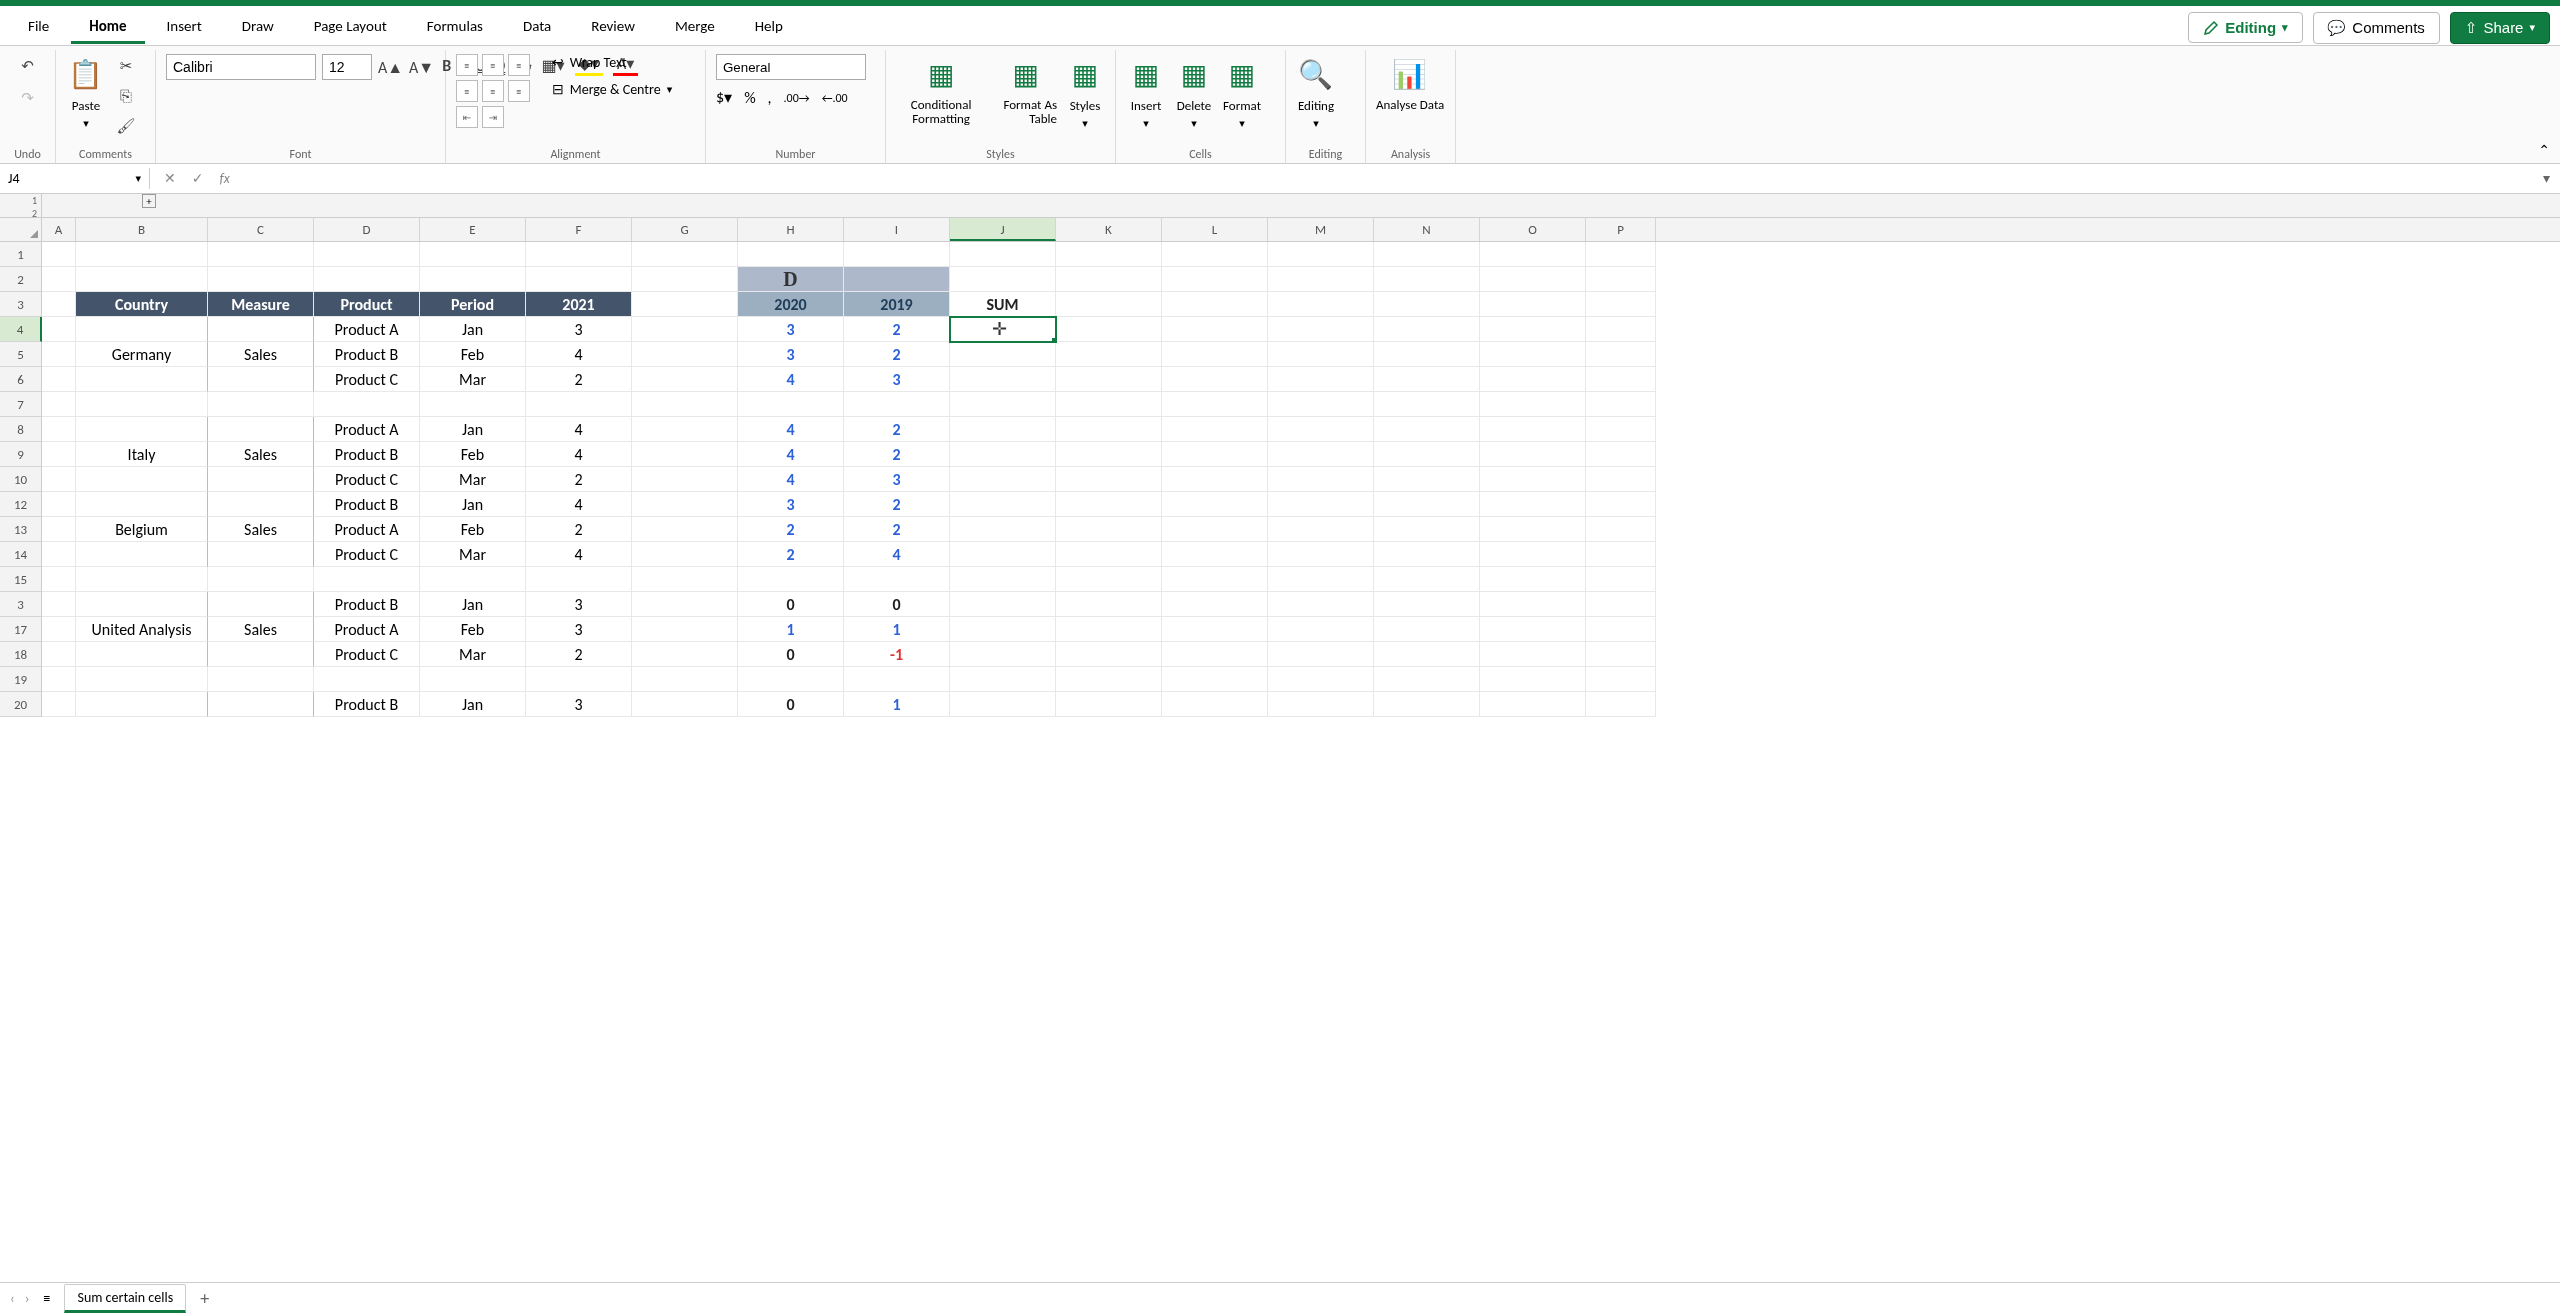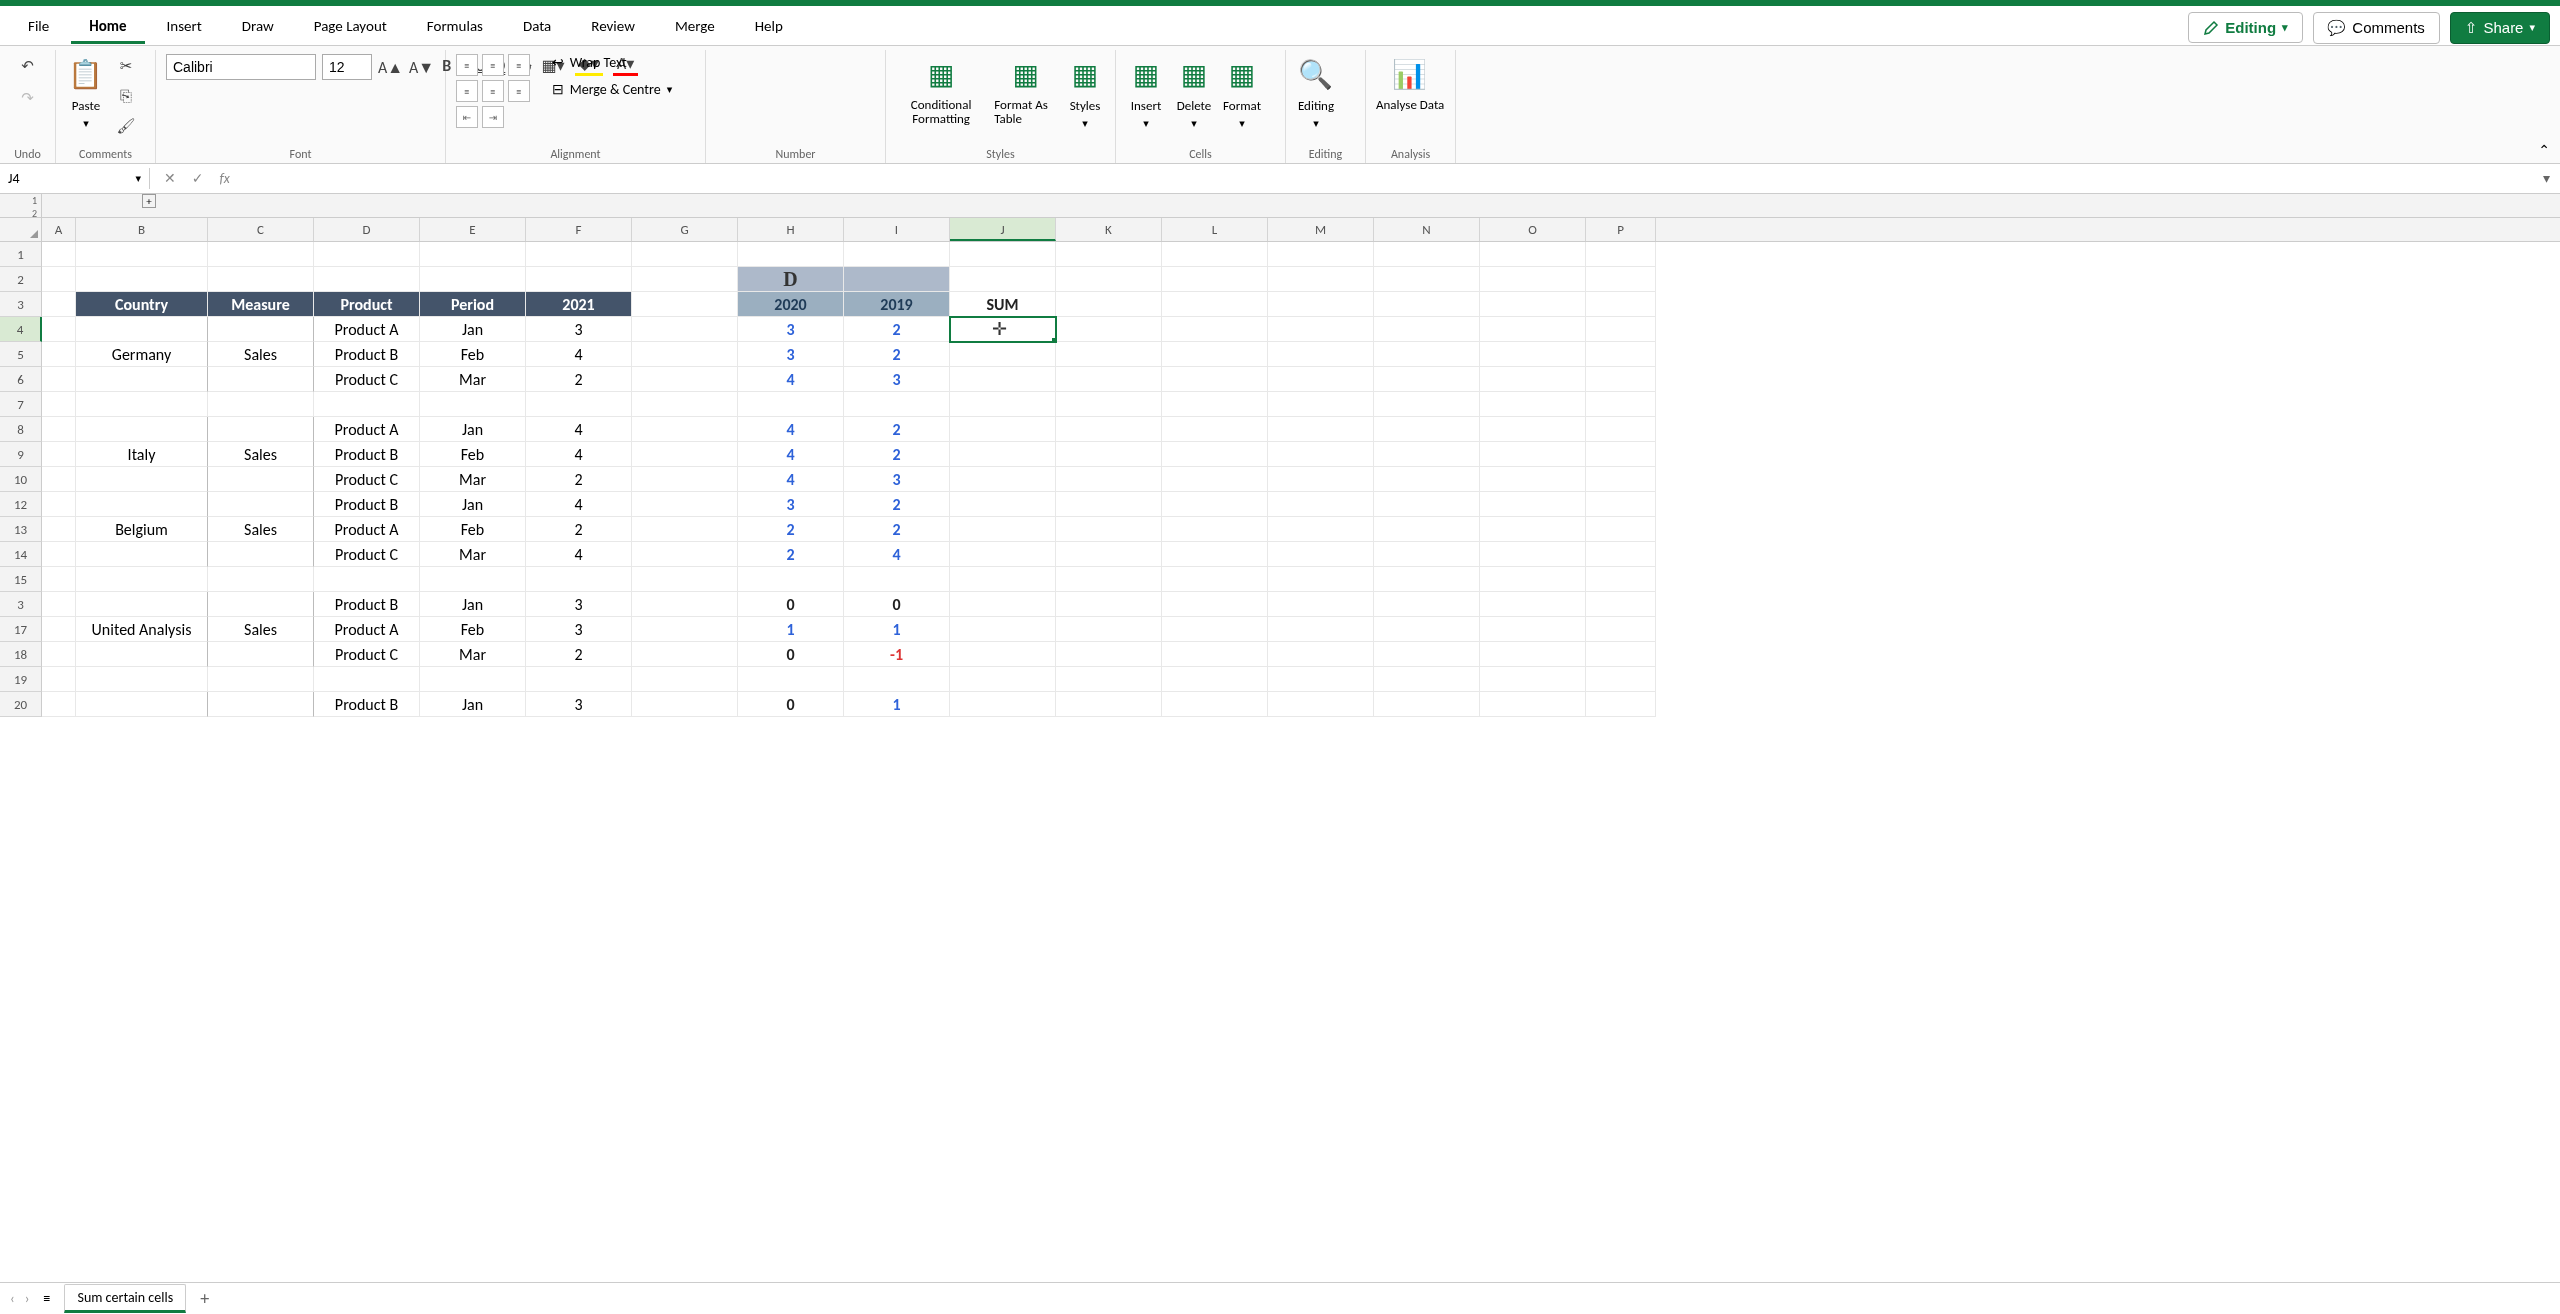--- a/index.html
+++ b/index.html
@@ -189,31 +189,41 @@
           <div style="display:flex;gap:6px;align-items:center">
             <span>⊟</span>
             <span>Merge &amp; Centre</span>
             <span class="chev">▾</span>
           </div>
         </div>
       </div>
       <div class="group-label">Alignment</div>
     </div>
     <div class="group" style="width:180px">
+      <div class="group-body num-fmt">
+        <input class="num-select" value="General" style="">
+        <div class="num-row">
+          <span>$▾</span>
+          <span>%</span>
+          <span>,</span>
+          <span style="font-size:12px">.00→</span>
+          <span style="font-size:12px">←.00</span>
+        </div>
+      </div>
       <div class="group-label">Number</div>
     </div>
     <div class="group" style="width:230px">
       <div class="group-body">
         <div class="vstack">
           <span class="icon-big">▦</span>
           <span class="lbl" style="text-align:center;line-height:1.1">Conditional Formatting</span>
         </div>
         <div class="vstack">
           <span class="icon-big">▦</span>
-          <span class="lbl" style="text-align:left;line-height:1.1">Format As Table</span>
+          <span class="lbl" style="text-align:right;line-height:1.1">Format As Table</span>
         </div>
         <div class="vstack">
           <span class="icon-big">▦</span>
           <span class="lbl">Styles</span>
           <span class="chev">▾</span>
         </div>
       </div>
       <div class="group-label">Styles</div>
     </div>
     <div class="group" style="width:170px">

